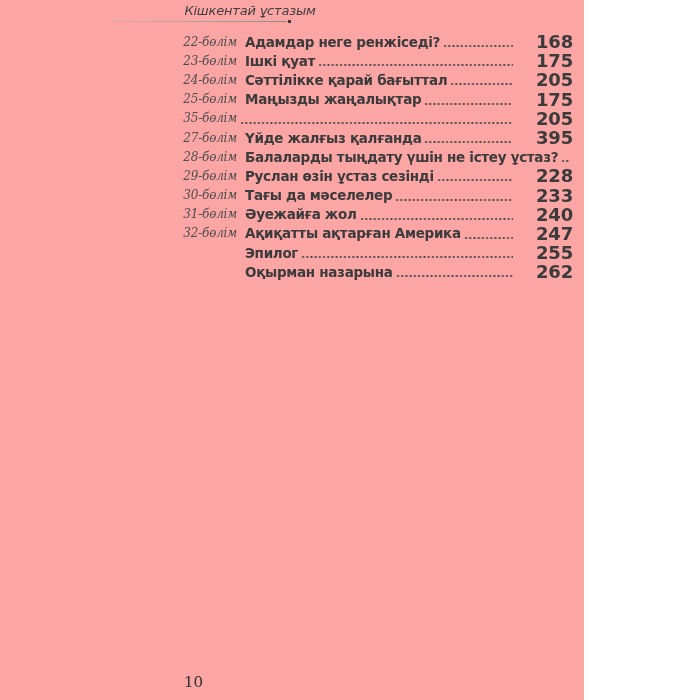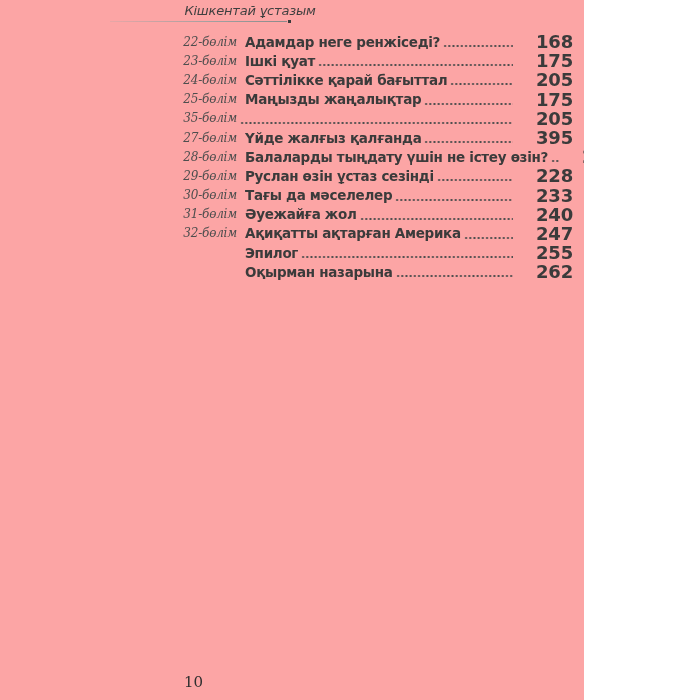--- a/index.html
+++ b/index.html
@@ -155,21 +155,21 @@
 
     <div class="toc-row">
       <span class="chapter-label">27-бөлім</span>
       <span class="chapter-title">Үйде жалғыз қалғанда</span>
       <span class="dots"></span>
       <span class="page-num">395</span>
     </div>
 
     <div class="toc-row">
       <span class="chapter-label">28-бөлім</span>
-      <span class="chapter-title">Балаларды тыңдату үшін не істеу өзін?</span>
+      <span class="chapter-title">Балаларды тыңдату үшін не істеу ұстаз?</span>
       <span class="dots"></span>
       <span class="page-num">221</span>
     </div>
 
     <div class="toc-row">
       <span class="chapter-label">29-бөлім</span>
       <span class="chapter-title">Руслан өзін ұстаз сезінді</span>
       <span class="dots"></span>
       <span class="page-num">228</span>
     </div>

